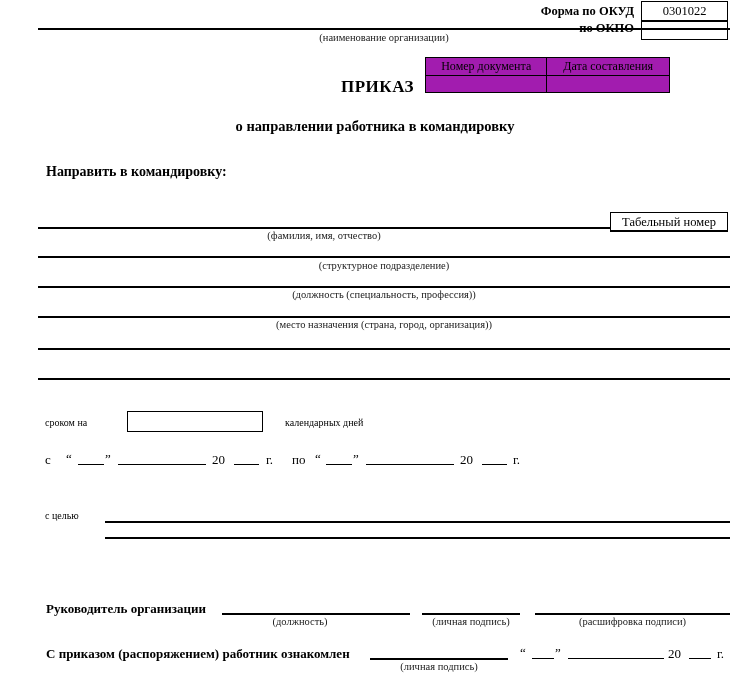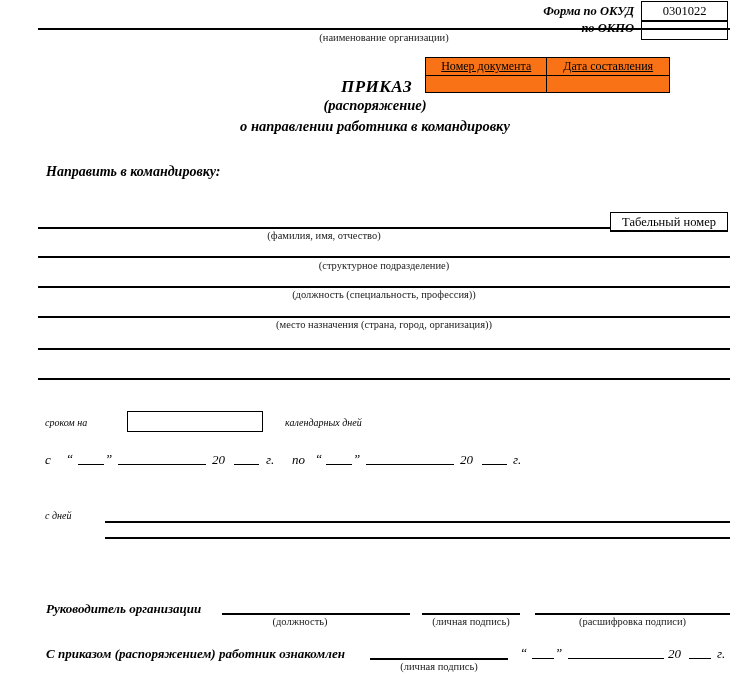--- a/index.html
+++ b/index.html
@@ -12,21 +12,21 @@
     color: #000000;
     position: relative;
     overflow: hidden;
   }
   .page { position: relative; width: 750px; height: 677px; }
 
   
   .abs { position: absolute; }
   .rule { position: absolute; background: #000000; height: 1px; }
   .rule.thick { height: 2px; }
-  .txt { position: absolute; white-space: nowrap; line-height: 1; font-style: italic; }
+  .txt { position: absolute; white-space: nowrap; line-height: 1; }
   .cap {
     position: absolute;
     font-size: 10.5px;
     text-align: center;
     white-space: nowrap;
     line-height: 1;
     color: #1a1a1a;
   }
 
   
@@ -47,22 +47,21 @@
     width: 100%;
     border-bottom: 1px solid #000;
     padding-bottom: 1px;
   }
 
   
   #docnum-table {
     position: absolute;
     border: 1.5px solid #000;
     border-collapse: collapse;
-    background: #f97316;
-    text-decoration: underline;
+    background: #a21caf;
   }
   #docnum-table td {
     border: 1px solid #000;
     font-size: 12px;
     text-align: center;
     padding: 0;
     height: 17px;
   }
   #docnum-table td.hdr { height: 18px; }
 
@@ -134,21 +133,20 @@
       <td class="hdr" style="width:123px;">Дата составления</td>
     </tr>
     <tr>
       <td></td>
       <td></td>
     </tr>
   </tbody>
     </table>
 
   <div class="txt" id="title-prikaz" style="left:341px; top:78px;">ПРИКАЗ</div>
-  <div class="txt" id="title-rasporyazhenie" style="left:0px; top:98px; width:750px; text-align:center;">(распоряжение)</div>
   <div class="txt" id="title-subject" style="left:0px; top:119px; width:750px; text-align:center;">о направлении работника в командировку</div>
 
   <div class="txt" id="heading-send" style="left:46px; top:165px;">Направить в командировку:</div>
 
   <div id="tabel-box" style="left:610px; top:212px; width:118px; height:20px;">
     <div id="tabel-label">Табельный номер</div>
     <div id="tabel-value" class="abs" style="left:0; top:19px; width:115px; text-align:center; font-size:12.5px; line-height:17px;"></div>
   </div>
 
   <div class="rule thick" style="left:38px; top:227px; width:572px;"></div>
@@ -196,21 +194,21 @@
   <div class="rule" style="left:326px; top:464px; width:26px;"></div>
   <div class="txt" style="left:326px; top:452px; width:26px; text-align:center; font-size:12.5px;"></div>
   <div class="txt quote" style="left:353px; top:452px;">”</div>
   <div class="rule" style="left:366px; top:464px; width:88px;"></div>
   <div class="txt" style="left:366px; top:452px; width:88px; text-align:center; font-size:12.5px;"></div>
   <div class="txt dateline" style="left:460px; top:453px;">20</div>
   <div class="rule" style="left:482px; top:464px; width:25px;"></div>
   <div class="txt" style="left:482px; top:452px; width:25px; text-align:center; font-size:12.5px;"></div>
   <div class="txt dateline" style="left:513px; top:453px;">г.</div>
 
-  <div class="txt form-label" style="left:45px; top:511px;">с дней</div>
+  <div class="txt form-label" style="left:45px; top:511px;">с целью</div>
   <div class="rule thick" style="left:105px; top:521px; width:625px;"></div>
   <div class="txt" style="left:105px; top:508px; width:625px; text-align:center; font-size:12px;"></div>
   <div class="rule thick" style="left:105px; top:537px; width:625px;"></div>
   <div class="txt" style="left:105px; top:525px; width:625px; text-align:center; font-size:12px;"></div>
 
   <div class="txt" id="sig-heading" style="left:46px; top:602px;">Руководитель организации</div>
 
   <div class="rule thick" style="left:222px; top:613px; width:188px;"></div>
   <div class="txt" style="left:222px; top:600px; width:188px; text-align:center; font-size:12px;"></div>
   <div class="cap" style="left:206px; top:617px; width:188px;">(должность)</div>

